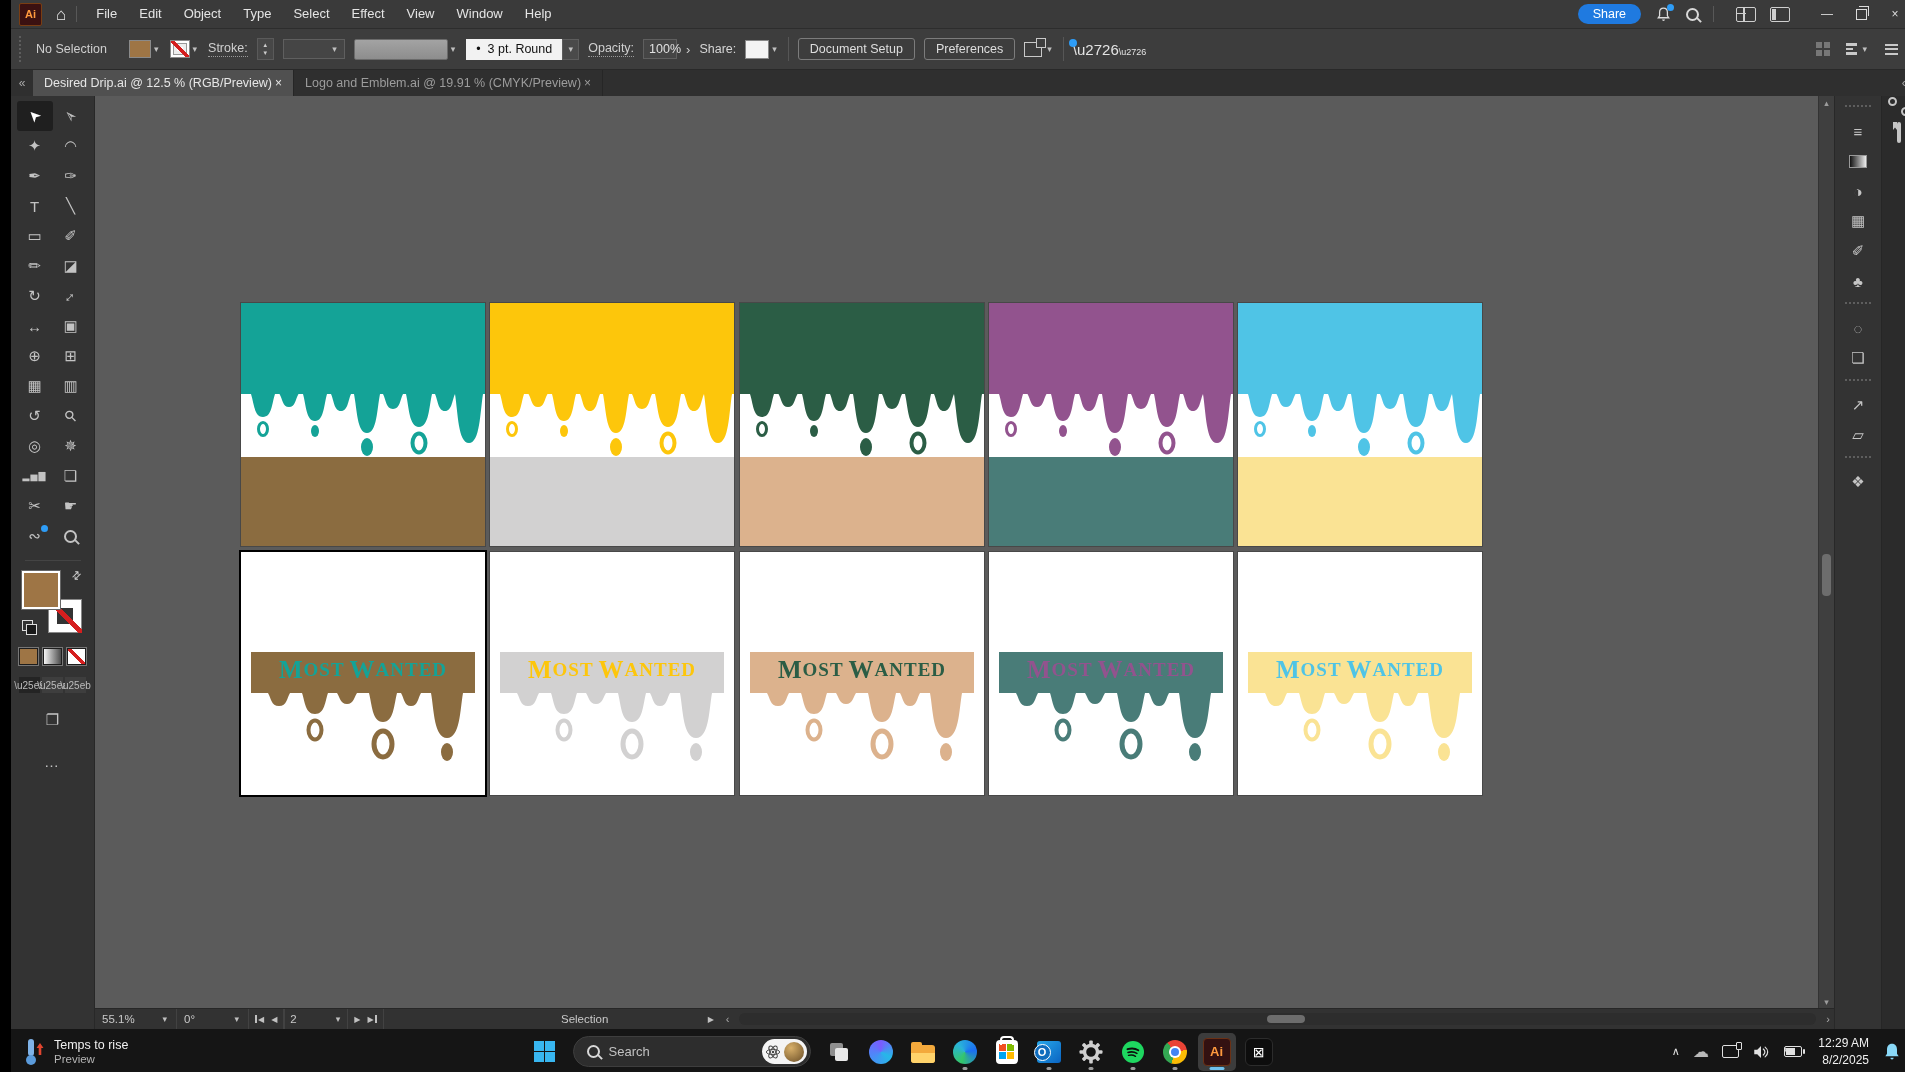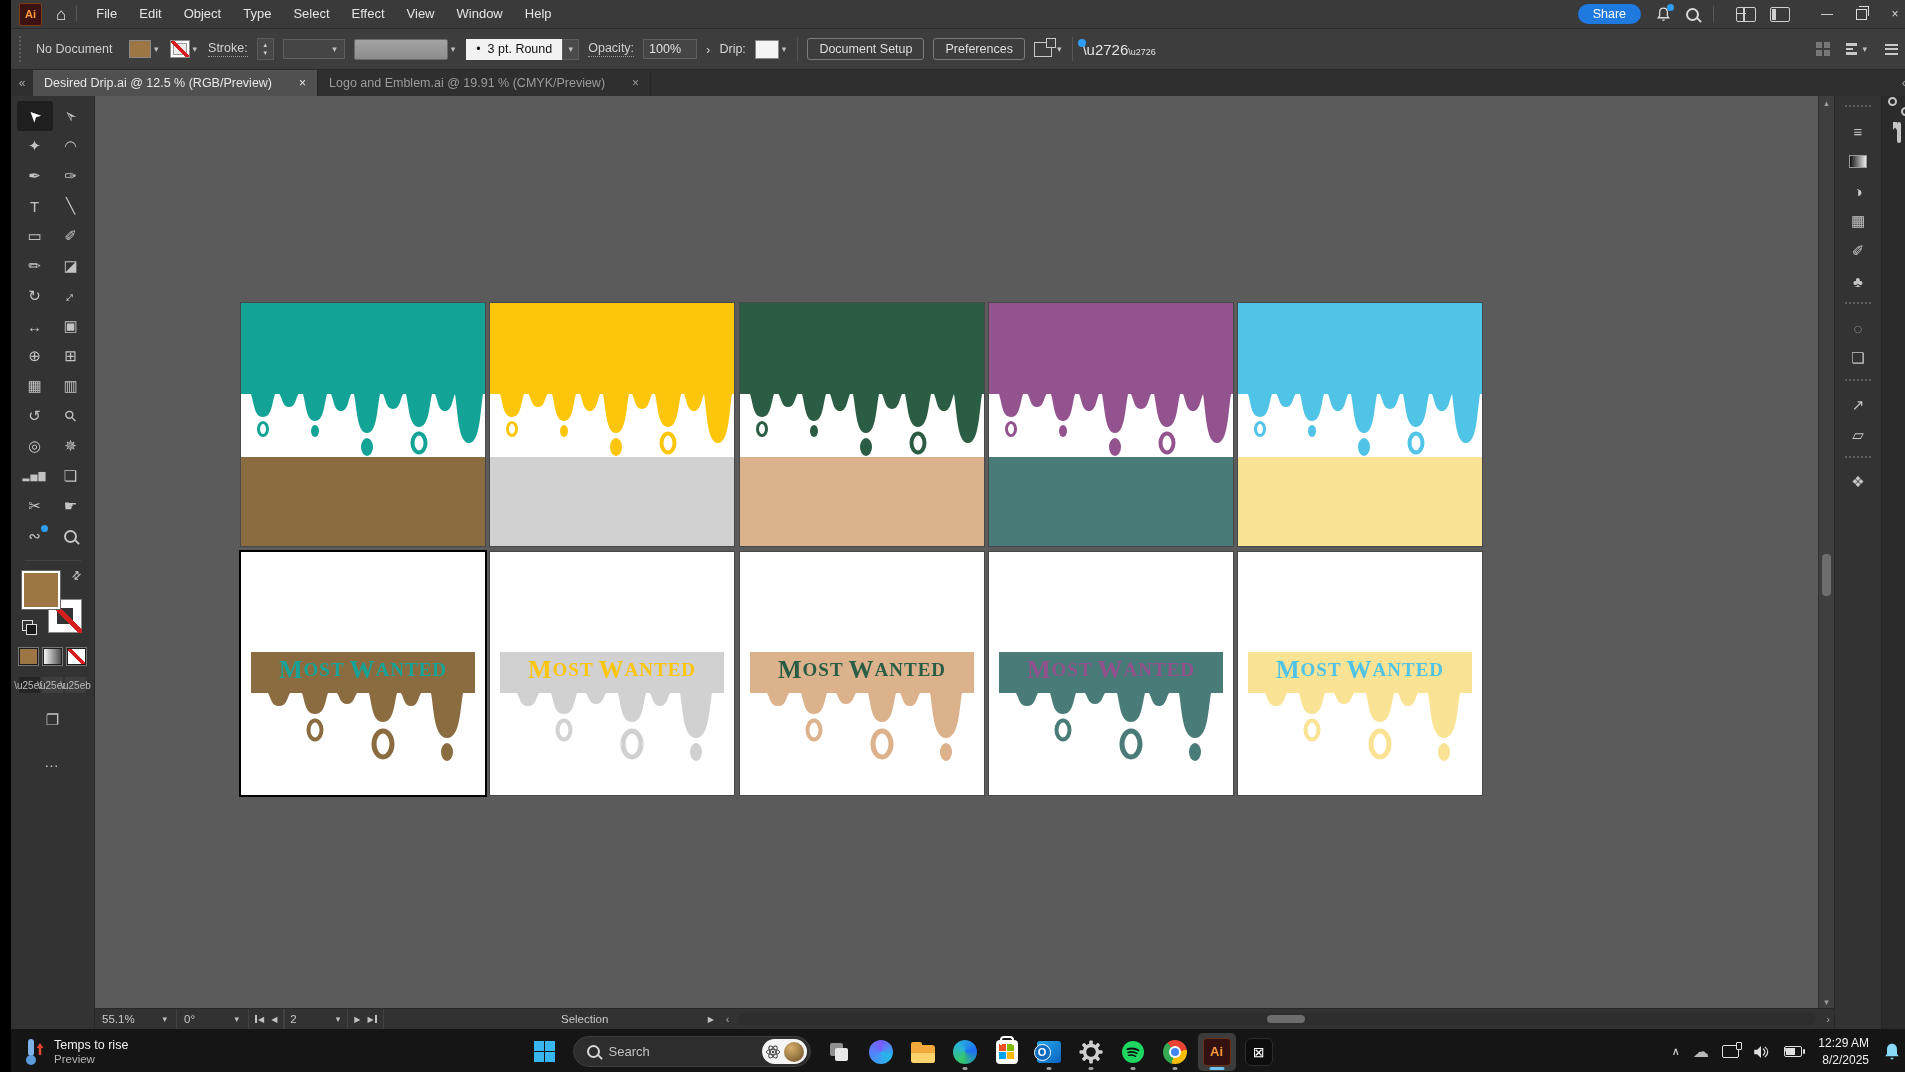--- a/index.html
+++ b/index.html
@@ -39,41 +39,41 @@
   .stroke-swatch::after{content:'';position:absolute;inset:0;background:linear-gradient(45deg,transparent 44%,#d51f1f 44%,#d51f1f 56%,transparent 56%);}
   .dd{font-size:9px;color:#bfbfbf;padding:0 2px;}
   .lbl{color:#d0d0d0;border-bottom:1px dotted #9a9a9a;padding-bottom:1px;}
   .stepper{width:15px;height:20px;background:#474747;border:1px solid #5a5a5a;display:flex;flex-direction:column;
            align-items:center;justify-content:center;font-size:7px;color:#ccc;line-height:1.1;}
   .field{height:20px;background:#454545;border:1px solid #5f5f5f;display:flex;align-items:center;padding:0 5px;color:#e0e0e0;box-sizing:border-box;}
   .fld-weight{width:62px;justify-content:flex-end;}
   .brush-preview{width:92px;height:19px;border-radius:2px;background:linear-gradient(#a3a3a3,#8d8d8d);border:1px solid #6a6a6a;}
   .brush-box{height:21px;background:#f2f2f2;color:#111;display:flex;align-items:center;gap:7px;padding:0 10px;box-sizing:border-box;}
   .brush-dd{width:17px;height:21px;background:#4a4a4a;border:1px solid #5d5d5d;display:flex;align-items:center;justify-content:center;box-sizing:border-box;}
-  .opac-field{width:54px;text-align:center;}
+  .opac-field{width:34px;text-align:center;}
   .style-swatch{width:22px;height:17px;background:#f4f4f4;border:1px solid #888;}
   .cb-btn{border:1px solid #7c7c7c;border-radius:3px;padding:4px 11px;color:#dedede;background:transparent;font-size:12.5px;line-height:1;}
   .cb-sep{width:1px;height:24px;background:#565656;}
   .ab-export-ic{width:16px;height:13px;border:1.5px solid #c9c9c9;position:relative;margin-right:2px;}
   .ab-export-ic::before{content:'';position:absolute;right:-5px;top:-5px;width:8px;height:8px;border:1.5px solid #c9c9c9;background:#3d3d3d;}
   .gen-ic{position:relative;font-size:15px;color:#e3e3e3;}
   .gen-ic::before{content:'';position:absolute;left:-4px;top:-2px;width:8px;height:8px;border-radius:50%;background:#2e9df7;}
   .cb-right{margin-left:auto;display:flex;align-items:center;gap:16px;padding-right:10px;}
   .dim-grid{display:grid;grid-template-columns:6px 6px;gap:2px;opacity:.45;}
   .dim-grid span{width:6px;height:6px;background:#bdbdbd;}
   .arrange-ic{display:flex;align-items:center;gap:3px;color:#c9c9c9;}
   .arrange-bars{display:flex;flex-direction:column;gap:2px;}
   .arrange-bars i{display:block;width:11px;height:2.5px;background:#c9c9c9;}
   .arrange-bars i:nth-child(2){width:7px;}
   .ham{display:flex;flex-direction:column;gap:2.5px;}
   .ham i{display:block;width:13px;height:2px;background:#c9c9c9;}
   
   .tabbar{height:26px;background:#2f2f2f;display:flex;align-items:stretch;font-size:12.5px;}
   .tab-corner{width:22px;display:flex;align-items:center;justify-content:center;color:#a8a8a8;font-size:12px;}
-  .tab{display:flex;align-items:center;gap:27px;padding:0 11px;color:#9c9c9c;border-right:1px solid #262626;}
+  .tab{display:flex;align-items:center;gap:3px;padding:0 11px;color:#9c9c9c;border-right:1px solid #262626;}
   .tab.active{background:#505050;color:#e6e6e6;}
   .tab .x{font-size:12px;}
   .tabbar .spring{flex:1;}
   
   .workspace{display:flex;height:933px;}
   .toolpanel{width:84px;background:#333;border-right:1px solid #282828;display:flex;flex-direction:column;align-items:center;padding-top:5px;box-sizing:border-box;}
   .tools{display:grid;grid-template-columns:36px 36px;}
   .tool{width:36px;height:30px;display:flex;align-items:center;justify-content:center;font-size:15px;color:#c3c3c3;position:relative;}
   .tool.active{background:#1f1f1f;border-radius:3px;color:#fff;}
   .tool .blue-dot{position:absolute;top:4px;right:5px;width:7px;height:7px;border-radius:50%;background:#2e9df7;}
@@ -231,21 +231,21 @@
         <span class="win-btn">
             <span class="restore-ic"></span>
           </span>
         <span class="win-btn">×</span>
       </div>
     </div>
   </div>
 
   <div class="controlbar">
     <span class="drag-dots"></span>
-    <span class="no-sel">No Document</span>
+    <span class="no-sel">No Selection</span>
     <span class="swatch-grp">
       <span class="fill-swatch" id="fill-swatch" style="background: rgb(158, 117, 69);"></span>
       <span class="dd">▾</span>
     </span>
     <span class="swatch-grp">
       <span class="stroke-swatch"></span>
       <span class="dd">▾</span>
     </span>
     <span class="lbl">Stroke:</span>
     <span class="stepper">
@@ -264,21 +264,21 @@
         <span>•</span>
         <span>3 pt. Round</span>
       </span>
       <span class="brush-dd">
           <span class="dd">▾</span>
         </span>
     </span>
     <span class="lbl">Opacity:</span>
     <span class="field opac-field">100%</span>
     <span style="color:#cfcfcf;font-size:13px;">›</span>
-    <span>Drip:</span>
+    <span>Share:</span>
     <span class="swatch-grp">
       <span class="style-swatch"></span>
       <span class="dd">▾</span>
     </span>
     <span class="cb-sep"></span>
     <button class="cb-btn">Document Setup</button>
     <button class="cb-btn">Preferences</button>
     <span class="swatch-grp">
       <span class="ab-export-ic"></span>
       <span class="dd">▾</span>

